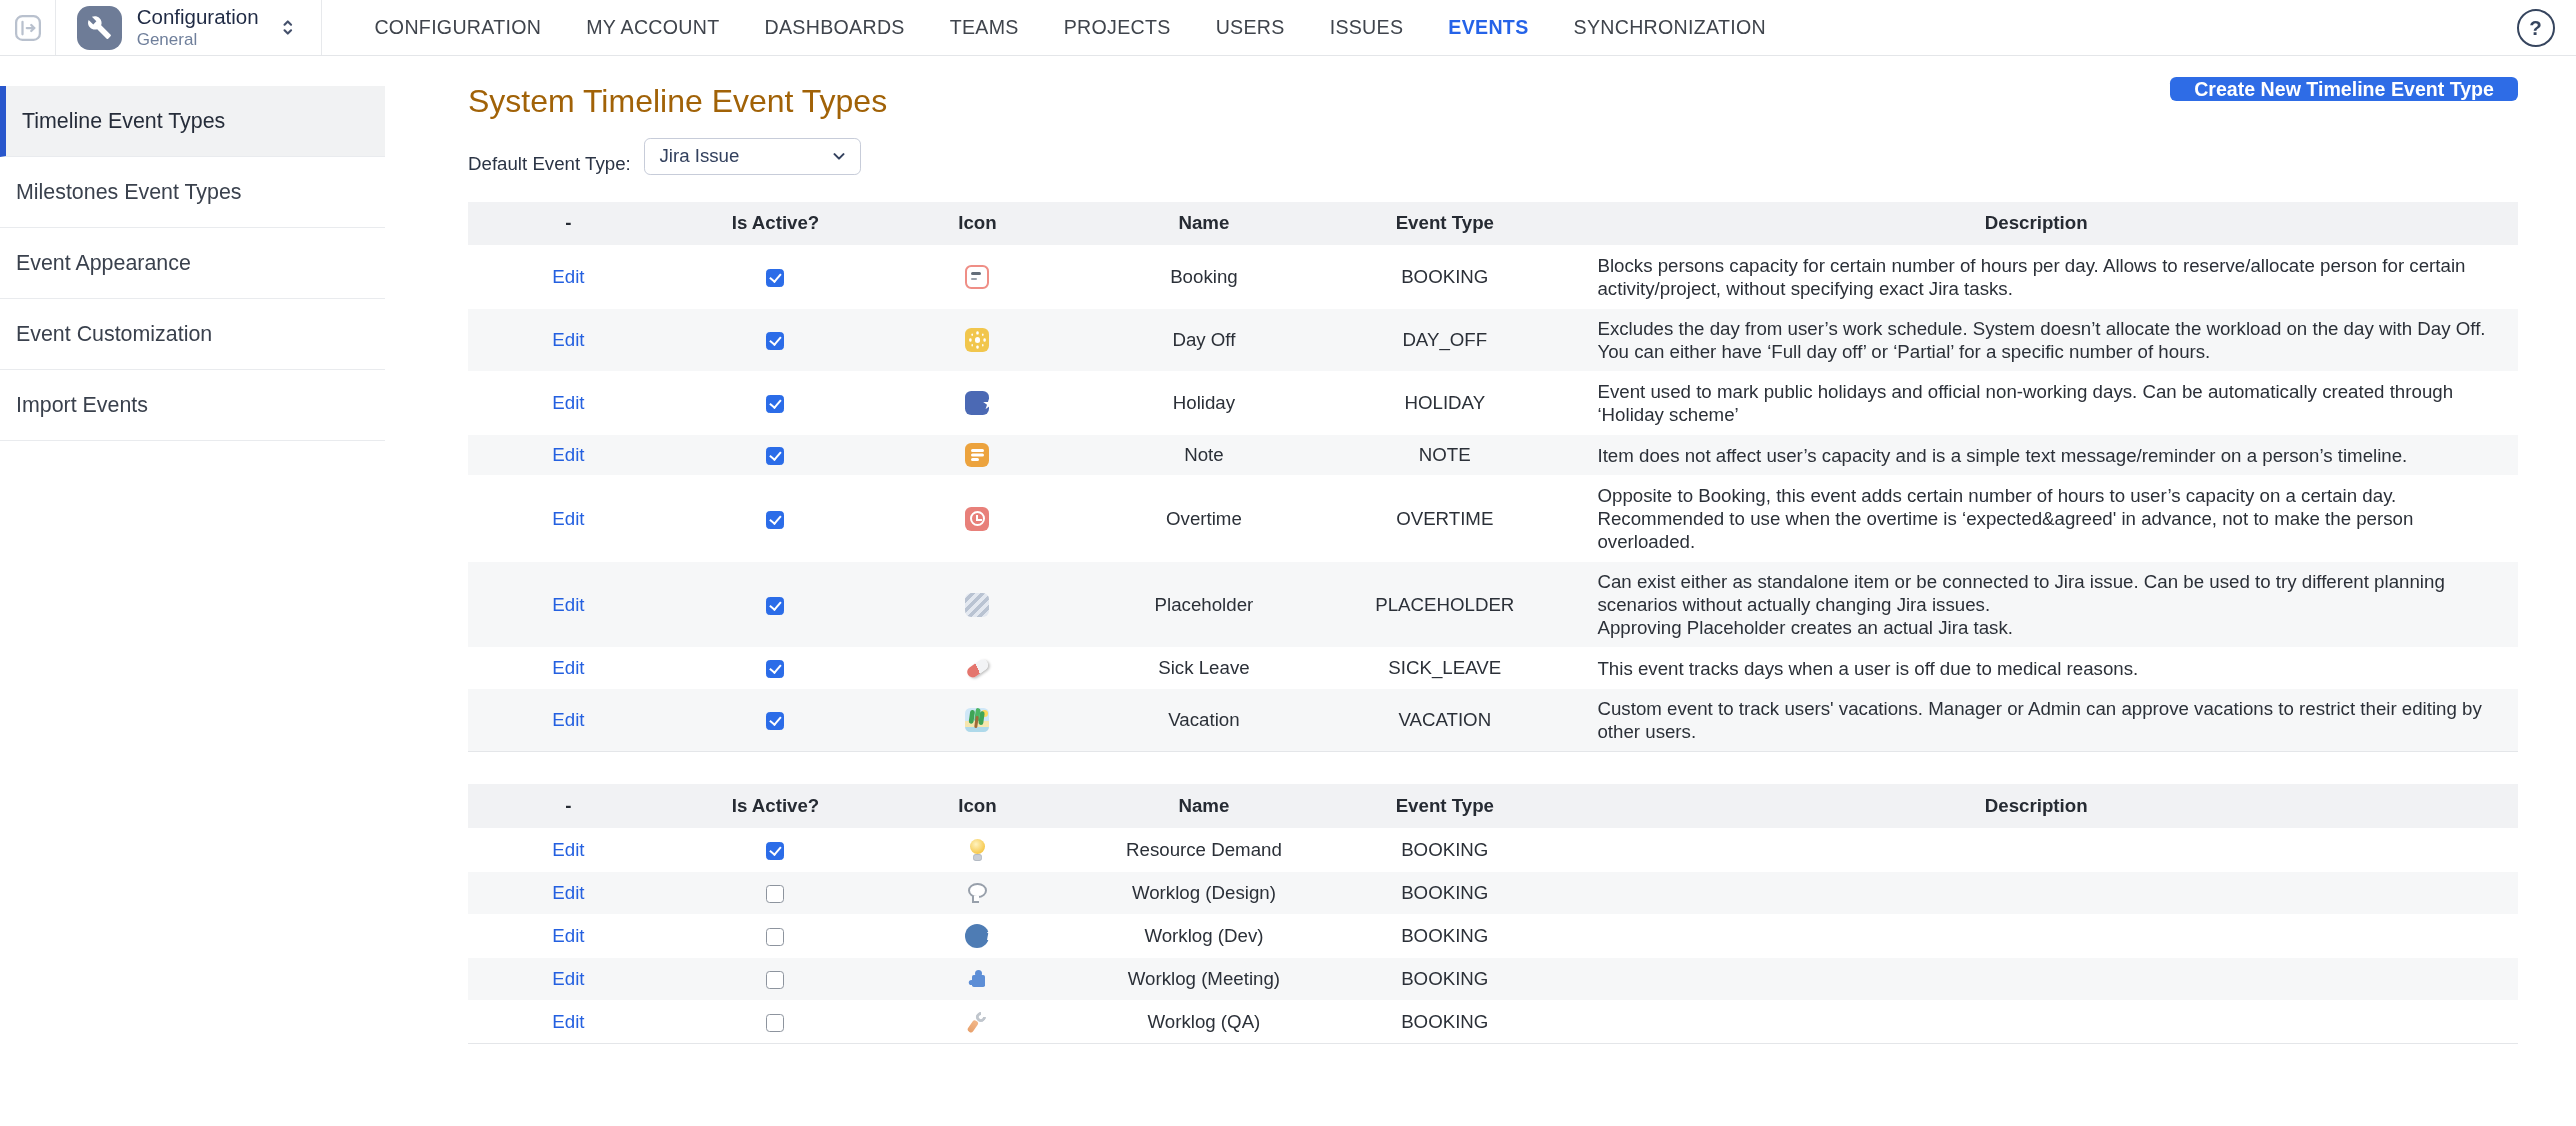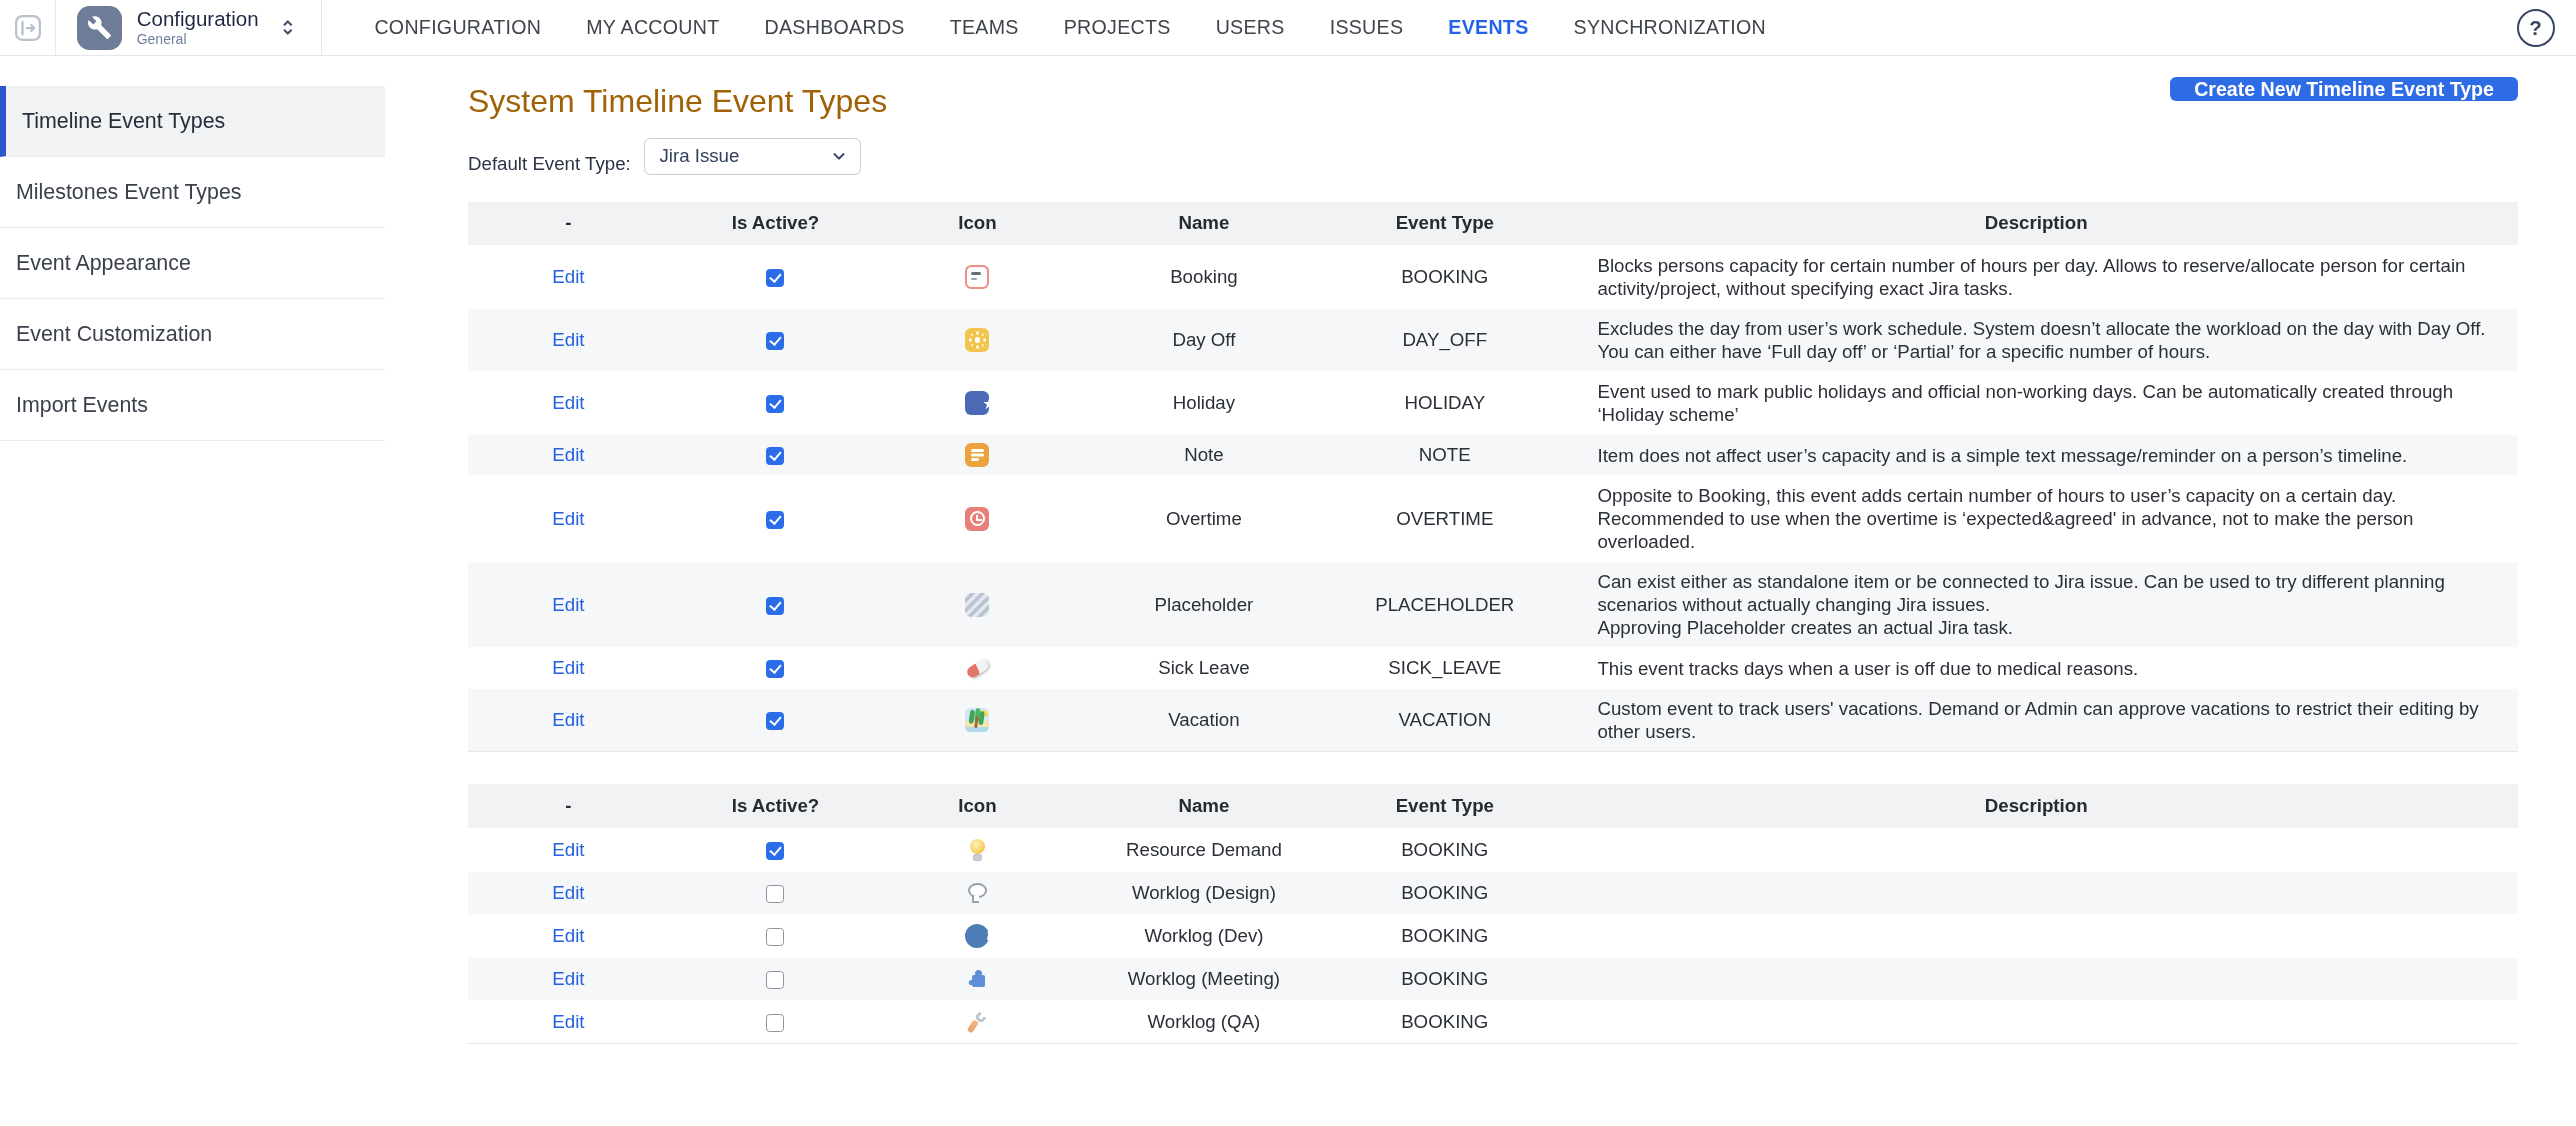--- a/index.html
+++ b/index.html
@@ -6,21 +6,21 @@
   body{width:2576px;height:1127px;overflow:hidden;color:#2b3038;-webkit-font-smoothing:antialiased;}
 
   
   .topbar{height:55px;border-bottom:0.9px solid #e4e6e9;display:flex;align-items:center;background:#fff;gap:33px;}
   .tb-left{display:flex;align-items:center;height:100%;border-right:0.9px solid #e7e9ec;padding-right:23px;}
   .expand-wrap{width:55px;height:100%;display:flex;align-items:center;justify-content:center;border-right:0.9px solid #e7e9ec;cursor:pointer;}
   .app-switcher{display:flex;align-items:center;margin-left:21.4px;cursor:pointer;}
   .app-badge{width:45px;height:44px;border-radius:12.5px;background:#6e7c97;display:flex;align-items:center;justify-content:center;}
   .app-titles{margin-left:14.3px;line-height:1.05;}
   .app-title{font-size:20.5px;color:#1f2a44;font-weight:500;}
-  .app-subtitle{font-size:14px;color:#6f7f9b;margin-top:2.7px;}
+  .app-subtitle{font-size:17px;color:#6f7f9b;margin-top:2.7px;}
   .chev-updown{margin-left:19.6px;display:flex;align-items:center;}
   .nav{display:flex;align-items:center;gap:45px;padding-left:19.6px;}
   .nav-item{font-size:19.6px;letter-spacing:0.3px;color:#3f444c;font-weight:500;cursor:pointer;white-space:nowrap;}
   .nav-item.active{color:#2563e8;font-weight:700;}
   .tb-spacer{flex:1;}
   .help-btn{width:34px;height:34px;border-radius:50%;border:2.7px solid #36455e;color:#36455e;font-size:20.5px;font-weight:700;display:flex;align-items:center;justify-content:center;margin-right:21.4px;cursor:pointer;}
 
   
   .layout{display:flex;}
   .sidebar{width:385px;flex:0 0 385px;padding-top:30px;box-sizing:border-box;}
@@ -248,21 +248,21 @@
           <td>Sick Leave</td>
           <td>SICK_LEAVE</td>
           <td class="c-desc">This event tracks days when a user is off due to medical reasons.</td>
         </tr>
         <tr>
           <td><a class="edit-link">Edit</a></td>
           <td><span class="cb checked"></span></td>
           <td><span class="ticon i-beach"></span></td>
           <td>Vacation</td>
           <td>VACATION</td>
-          <td class="c-desc">Custom event to track users' vacations. Demand or Admin can approve vacations to restrict their editing by other users.</td>
+          <td class="c-desc">Custom event to track users' vacations. Manager or Admin can approve vacations to restrict their editing by other users.</td>
         </tr>
       </tbody>
     </table>
 
 
     <table class="custom-table" style="margin-top:32px;">
       <colgroup>
           <col style="width:9.8%">
           <col style="width:10.4%">
           <col style="width:9.3%">

